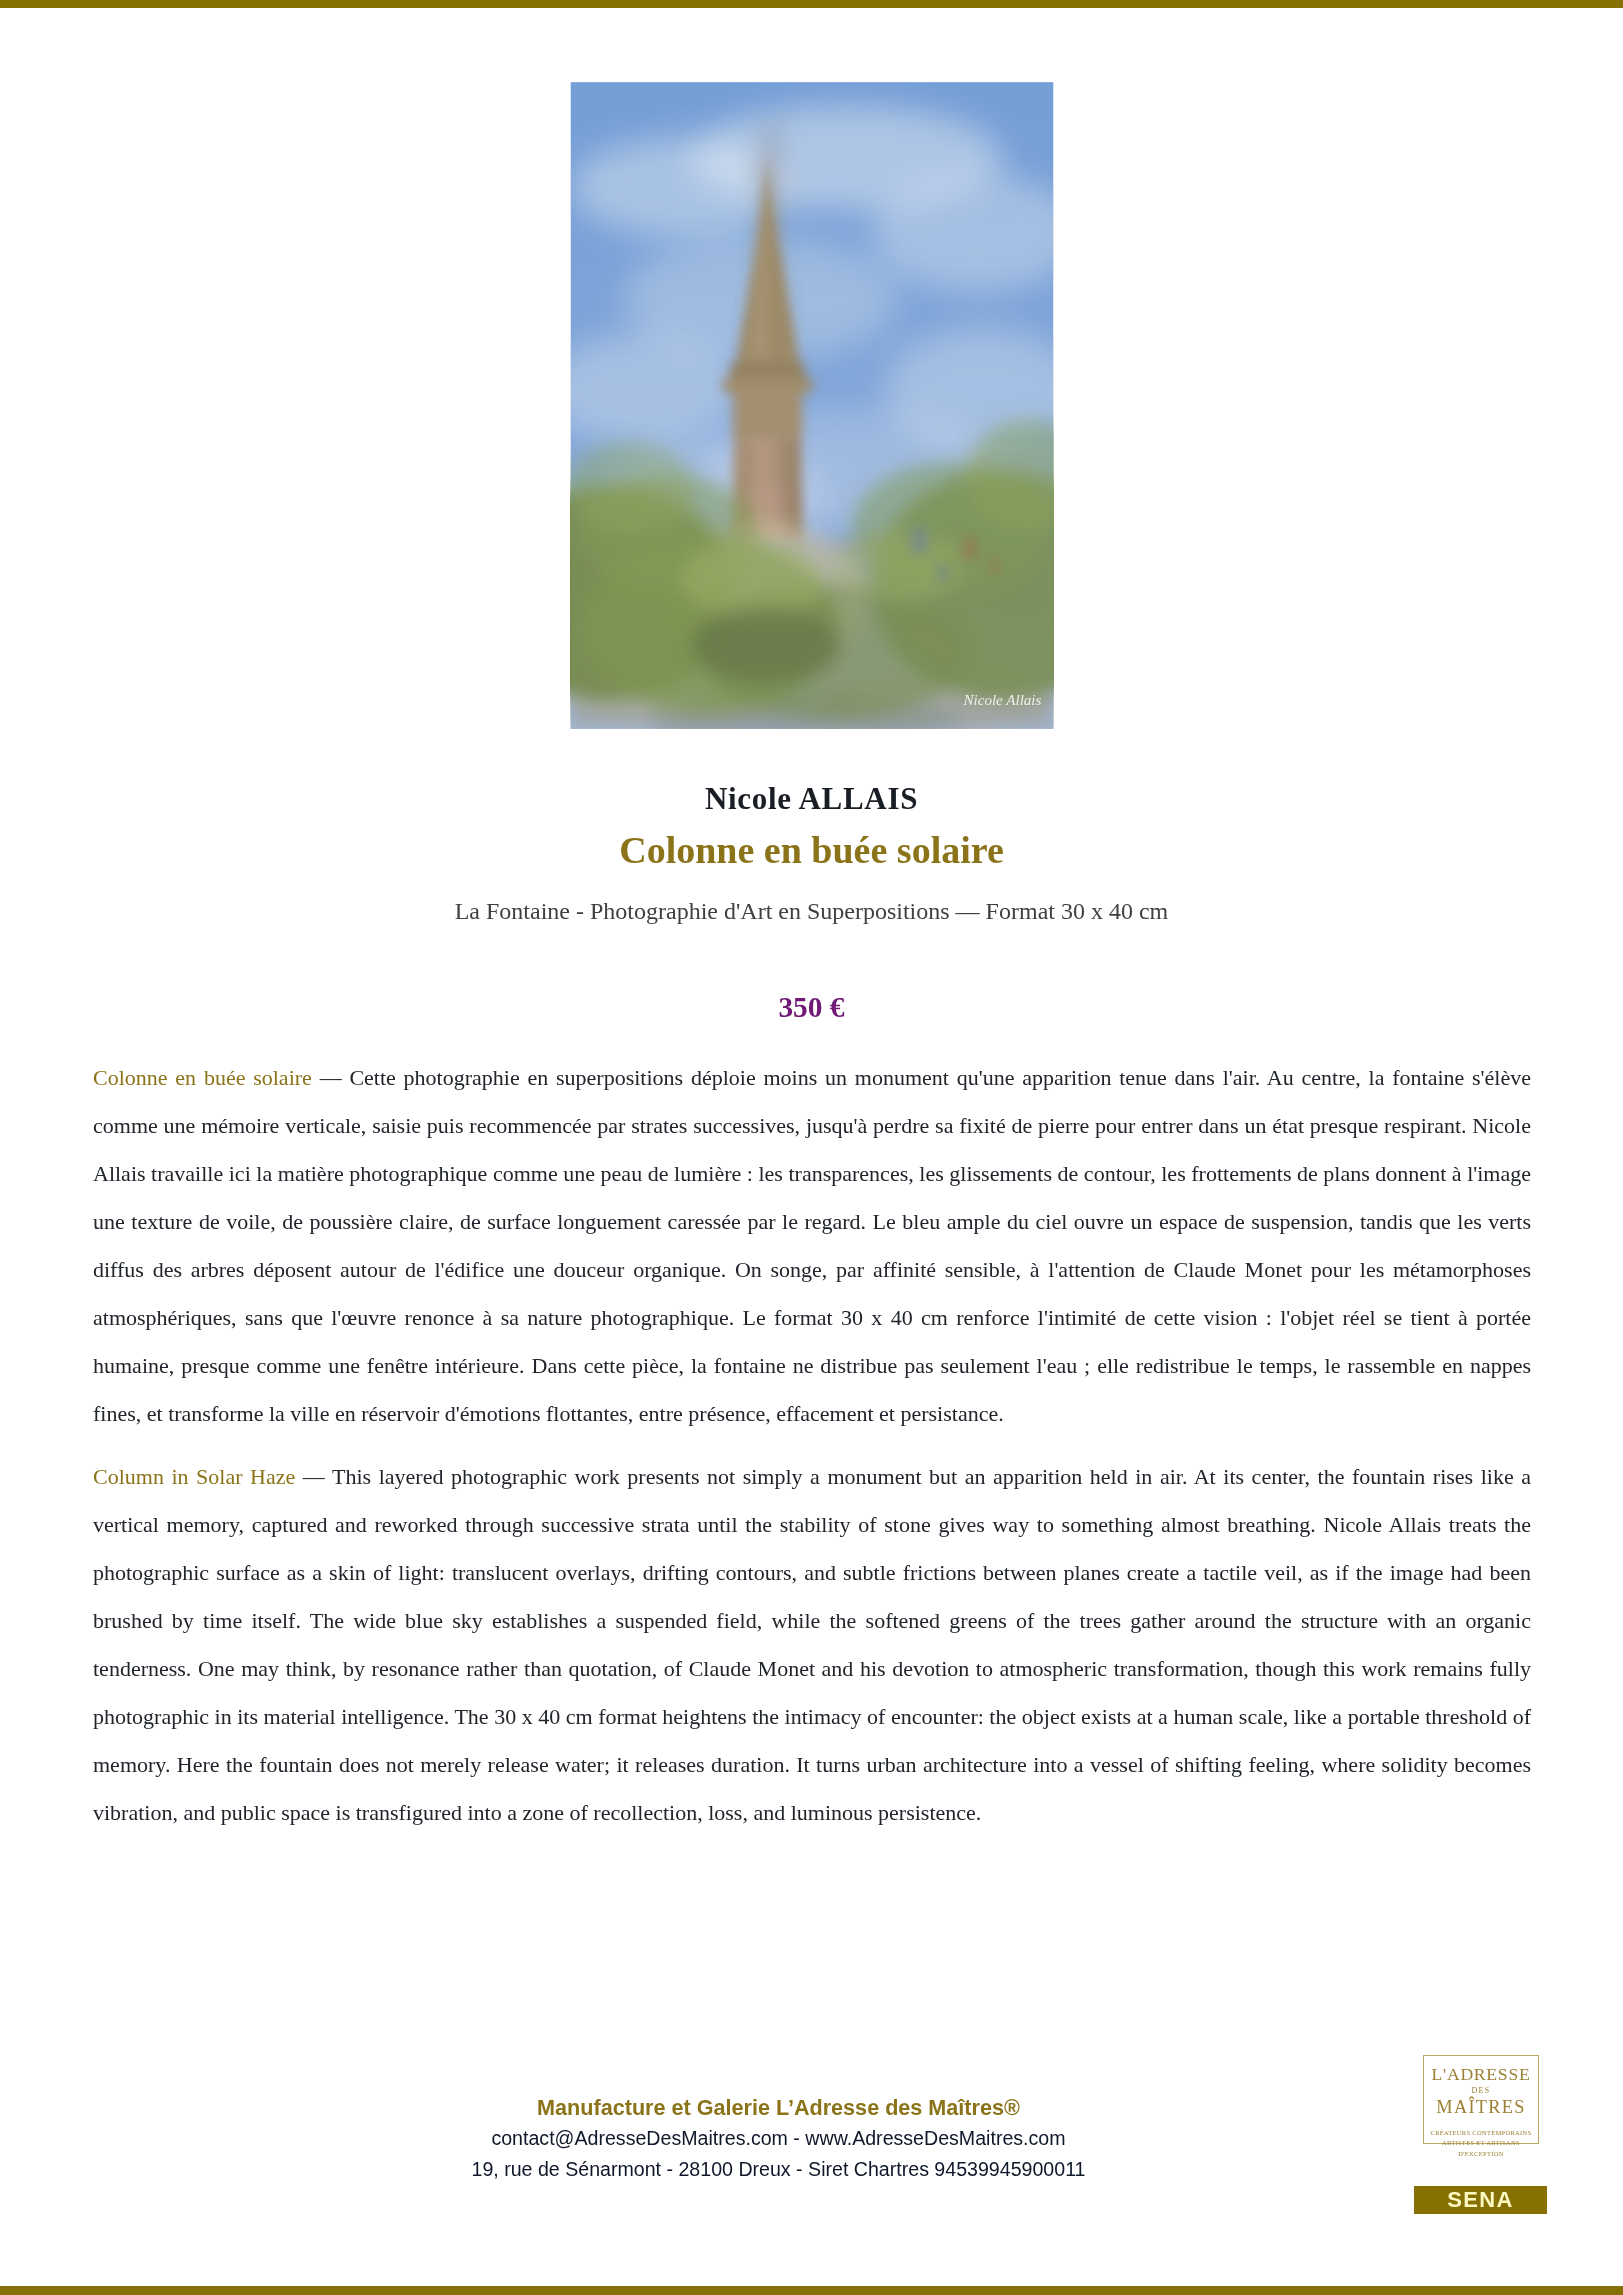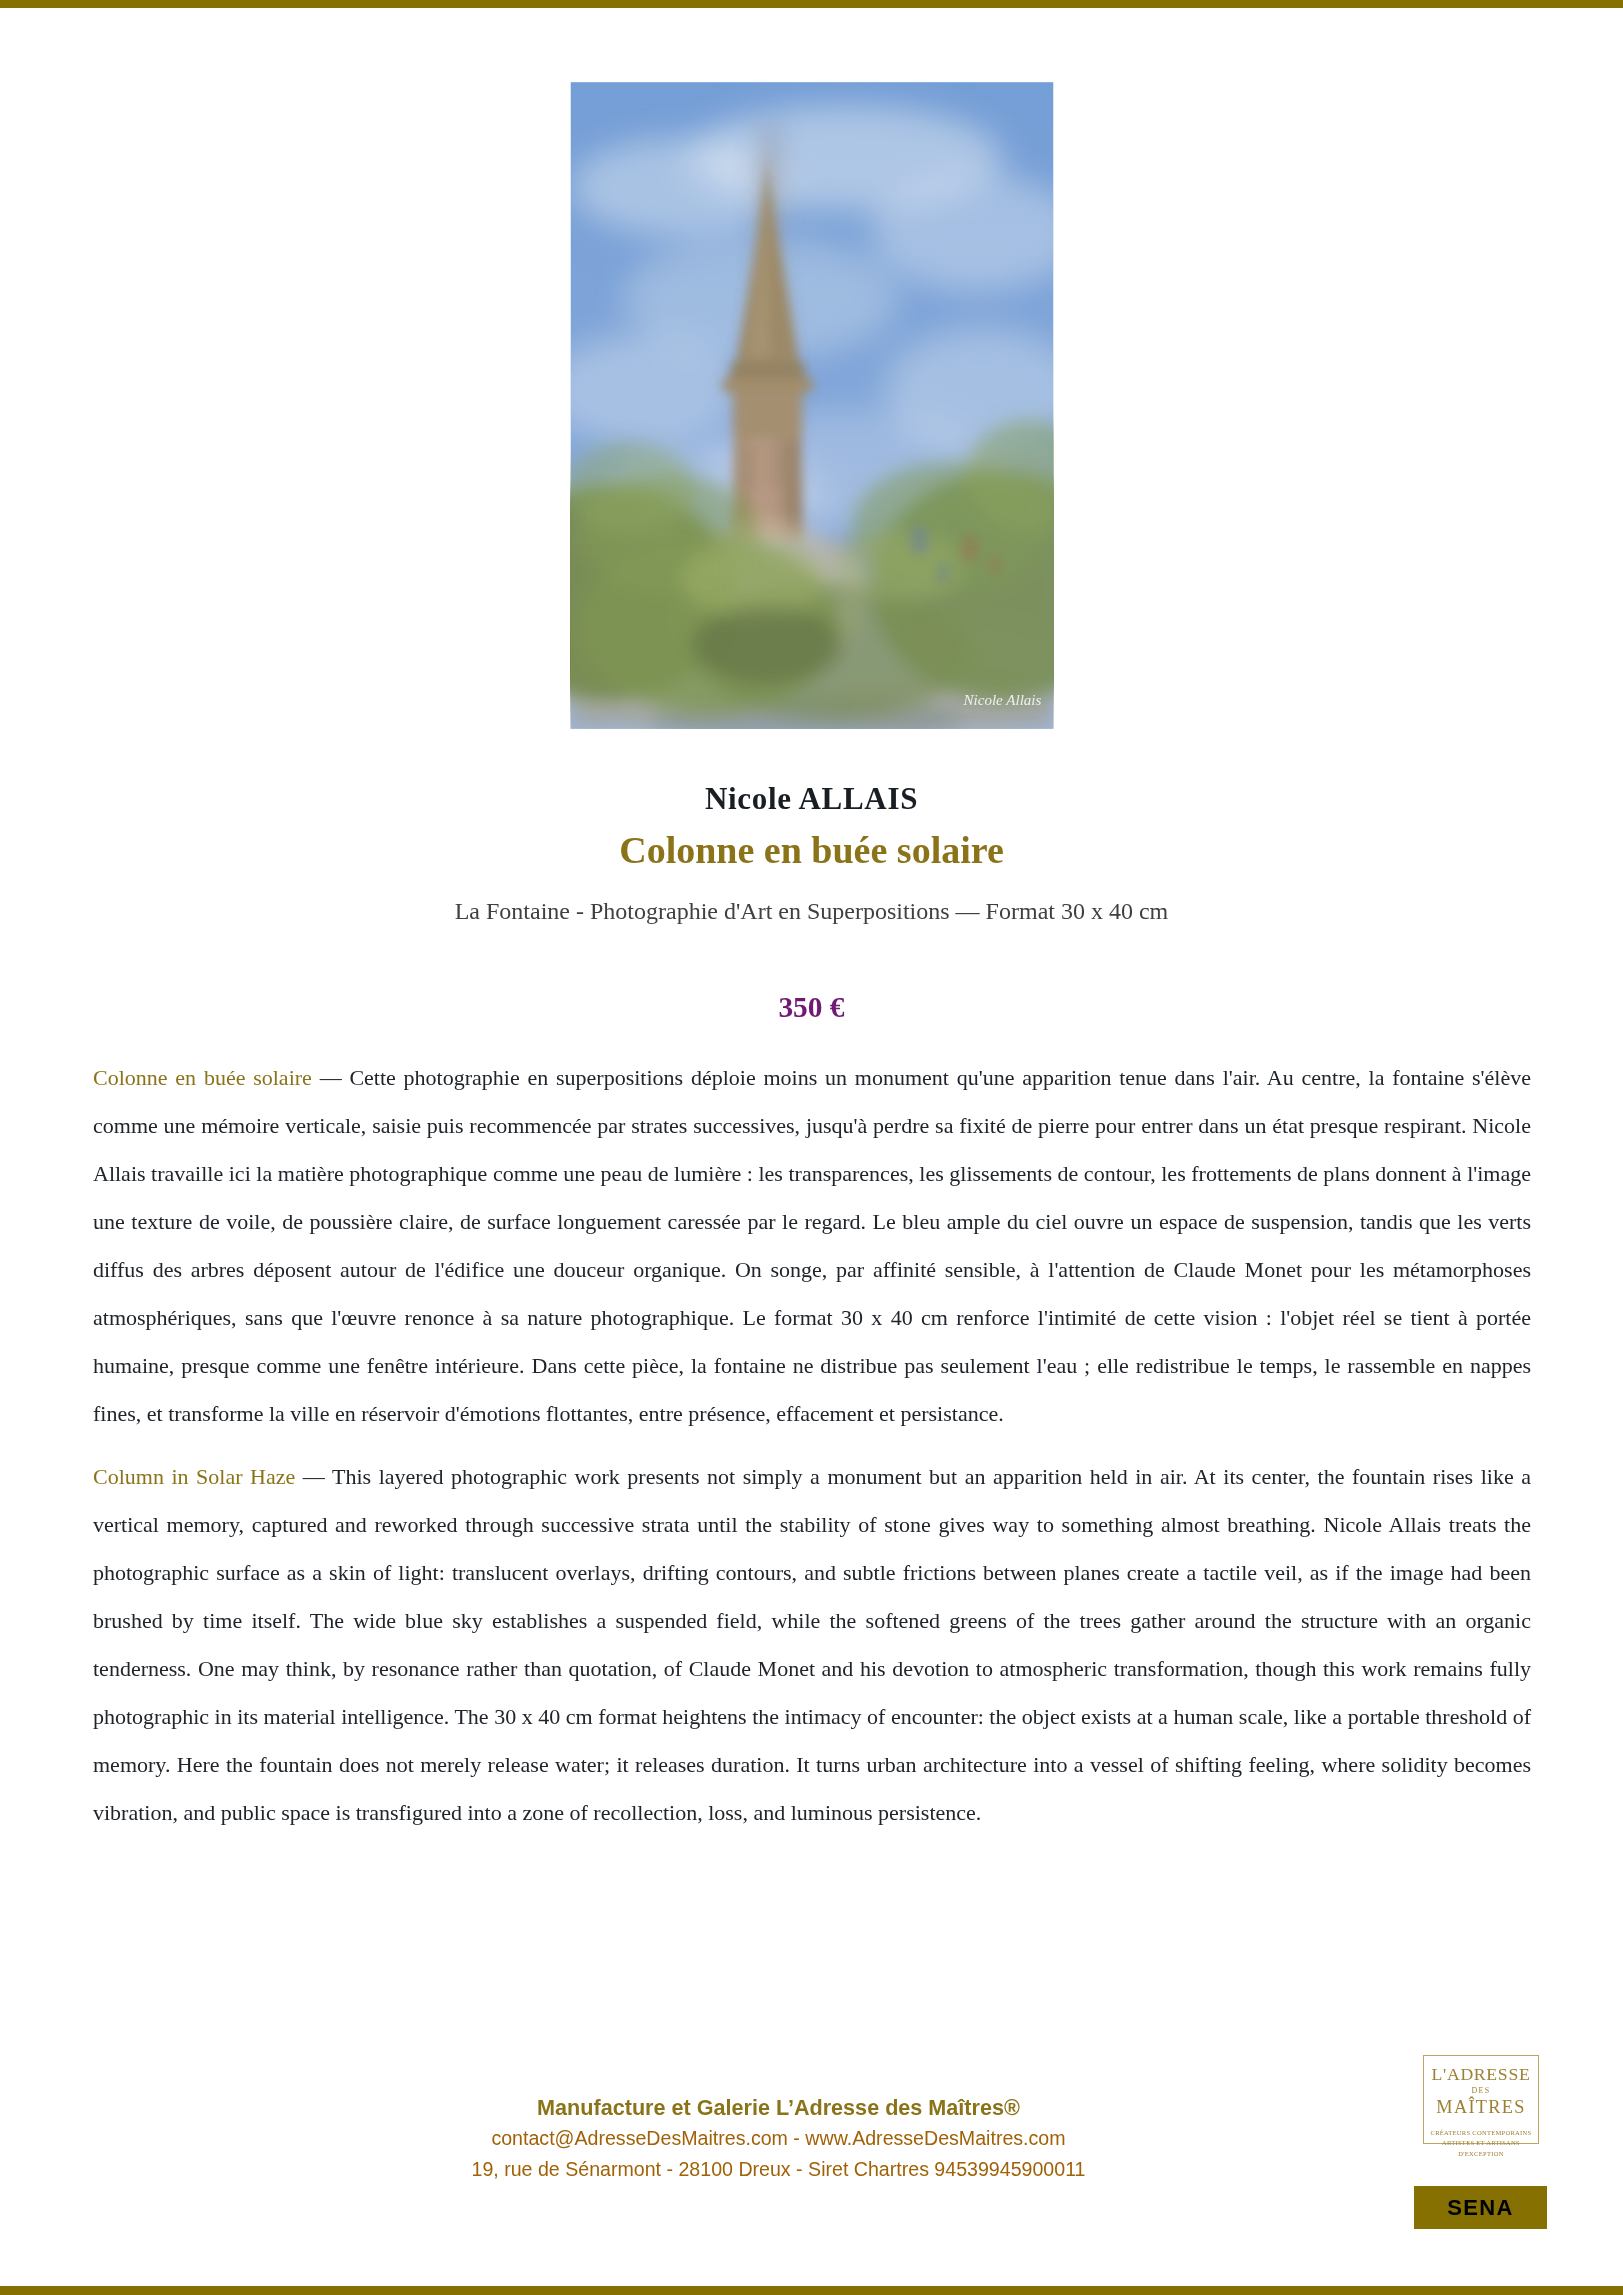--- a/index.html
+++ b/index.html
@@ -34,38 +34,38 @@
   }
   .para .lead{color:#8a7318;}
   .para-fr{top:1054px;}
   .para-en{top:1453px;}
 
   .footer{
     position:absolute;top:2092px;left:0;width:1557px;text-align:center;
     font-family:"Liberation Sans", sans-serif;
   }
   .f-gold{font-size:21.6px;font-weight:700;color:#8a7318;line-height:31px;}
-  .f-dark{font-size:19.6px;color:#a16207;line-height:31px;}
+  .f-dark{font-size:19.6px;color:#0f172a;line-height:31px;}
 
   .logo-box{
     position:absolute;left:1423px;top:2055px;width:116px;height:89px;
     border:1.3px solid #bfa660;box-sizing:border-box;
     display:flex;flex-direction:column;align-items:center;
     padding-top:8.5px;color:#9c8033;background:#ffffff;
     font-family:"Liberation Serif", serif;
   }
   .logo-name-top{font-size:17.7px;letter-spacing:0.7px;line-height:19.6px;}
   .logo-name-mid{font-size:7.9px;letter-spacing:1.3px;margin-top:2.6px;line-height:8.5px;}
   .logo-name-bottom{font-size:18.3px;letter-spacing:1.3px;margin-top:2px;line-height:20px;}
   .logo-divider{width:77px;height:1.3px;background:#b49c55;margin:5.9px 0 4.6px;}
   .logo-sub{font-size:6.5px;line-height:10.5px;letter-spacing:0.3px;}
 
   .sena{
-    position:absolute;left:1414px;top:2186px;width:133px;height:43px;
-    background:#857001;color:#000000;
+    position:absolute;left:1414px;top:2186px;width:133px;height:28px;
+    background:#857001;color:#fef9c3;
     font-family:"Liberation Sans", sans-serif;font-weight:700;
     font-size:22px;letter-spacing:1.3px;
     display:flex;align-items:center;justify-content:center;
   }
 </style>
 </head>
 <body>
 
 <div class="page">
 

